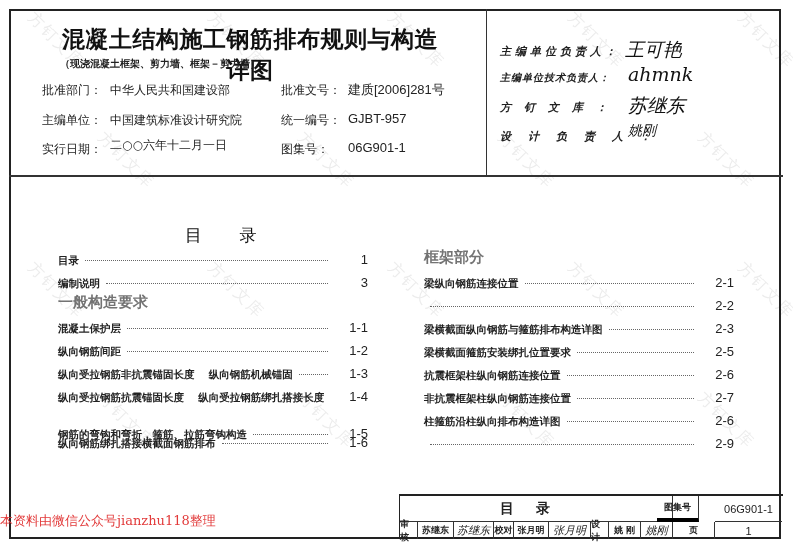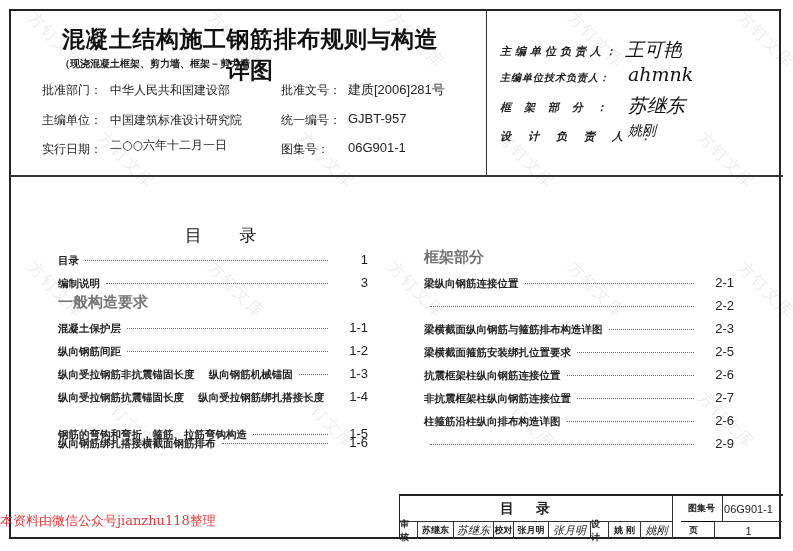--- a/index.html
+++ b/index.html
@@ -115,21 +115,21 @@
 <div class="meta-value latin" style="left:348px;top:81px">建质[2006]281号</div>
 <div class="meta-label" style="left:281px;top:112px">统一编号：</div>
 <div class="meta-value latin" style="left:348px;top:111px">GJBT-957</div>
 <div class="meta-label" style="left:281px;top:141px">图集号：</div>
 <div class="meta-value latin" style="left:348px;top:140px">06G901-1</div>
 
 <div class="resp-row" style="top:44px">主编单位负责人：</div>
 <div class="sig" style="left:625px;top:37px">王可艳</div>
 <div class="resp-row tight" style="top:71px">主编单位技术负责人：</div>
 <div class="sig" style="left:628px;top:63px">ahmnk</div>
-<div class="resp-row" style="top:100px;letter-spacing:13px">框架部分：</div>
+<div class="resp-row" style="top:100px;letter-spacing:13px">方钉文库：</div>
 <div class="sig" style="left:628px;top:93px">苏继东</div>
 <div class="resp-row" style="top:129px;letter-spacing:17px">设计负责人：</div>
 <div class="sig" style="left:628px;top:122px;font-size:14px">姚刚</div>
 
 <div class="toc-heading">目 录</div>
 
 <div class="toc-item" style="left:58px;top:252px;width:310px">
   <span class="lbl">目录</span>
     <span class="dots"></span>
     <span class="pg">1</span>
@@ -210,21 +210,21 @@
 <div class="toc-item" style="left:424px;top:436px;width:310px">
     <span class="dots"></span>
     <span class="pg">2-9</span>
 </div>
 
 <div class="watermark-note">本资料由微信公众号jianzhu118整理</div>
 
 <div class="titleblock">
 
   <div class="tb-cell tb-title" style="left:0;top:0;width:273px;height:26px;border-bottom:1px solid #333">目录</div>
-  <div class="tb-cell" style="left:281px;top:0;width:42px;height:26px;border-bottom:1px solid #000000">图集号</div>
+  <div class="tb-cell" style="left:257px;top:0;width:42px;height:26px;border-bottom:4px solid #000000">图集号</div>
   <div class="tb-cell tb-val" style="left:315px;top:0;width:67px;height:26px;border-bottom:1px solid #333;border-right:none">06G901-1</div>
 
   <div class="tb-cell" style="left:0;top:26px;width:18px;height:17px">审核</div>
   <div class="tb-cell" style="left:18px;top:26px;width:36px;height:17px">苏继东</div>
   <div class="tb-cell tb-sig" style="left:54px;top:26px;width:40px;height:17px">苏继东</div>
   <div class="tb-cell" style="left:94px;top:26px;width:20px;height:17px">校对</div>
   <div class="tb-cell" style="left:114px;top:26px;width:35px;height:17px">张月明</div>
   <div class="tb-cell tb-sig" style="left:149px;top:26px;width:42px;height:17px">张月明</div>
   <div class="tb-cell" style="left:191px;top:26px;width:18px;height:17px">设计</div>
   <div class="tb-cell" style="left:209px;top:26px;width:32px;height:17px">姚 刚</div>

